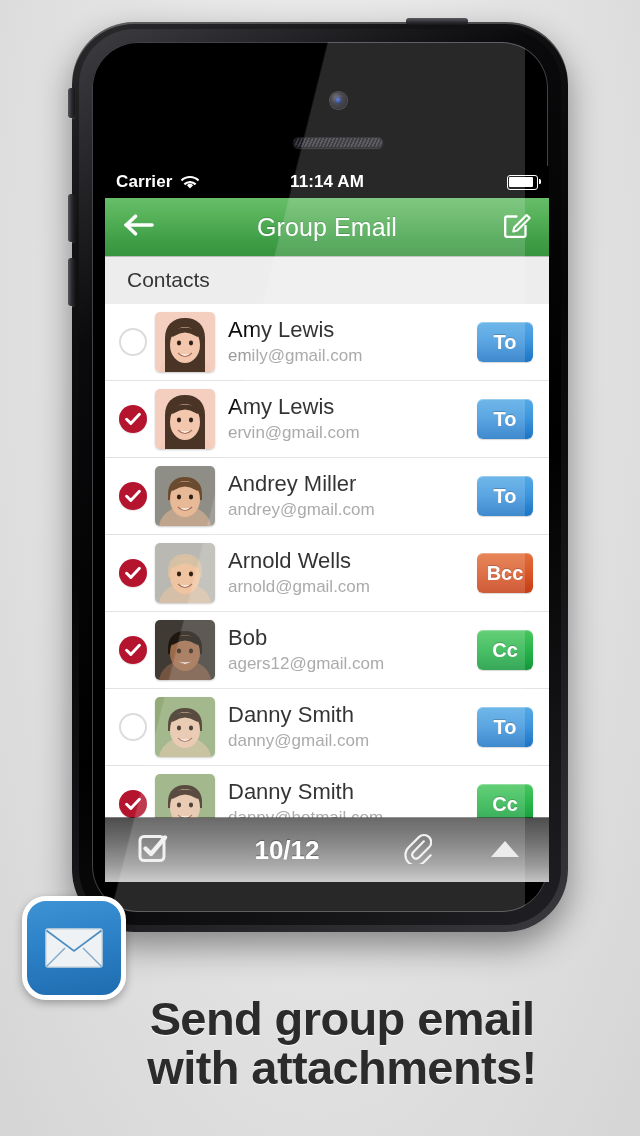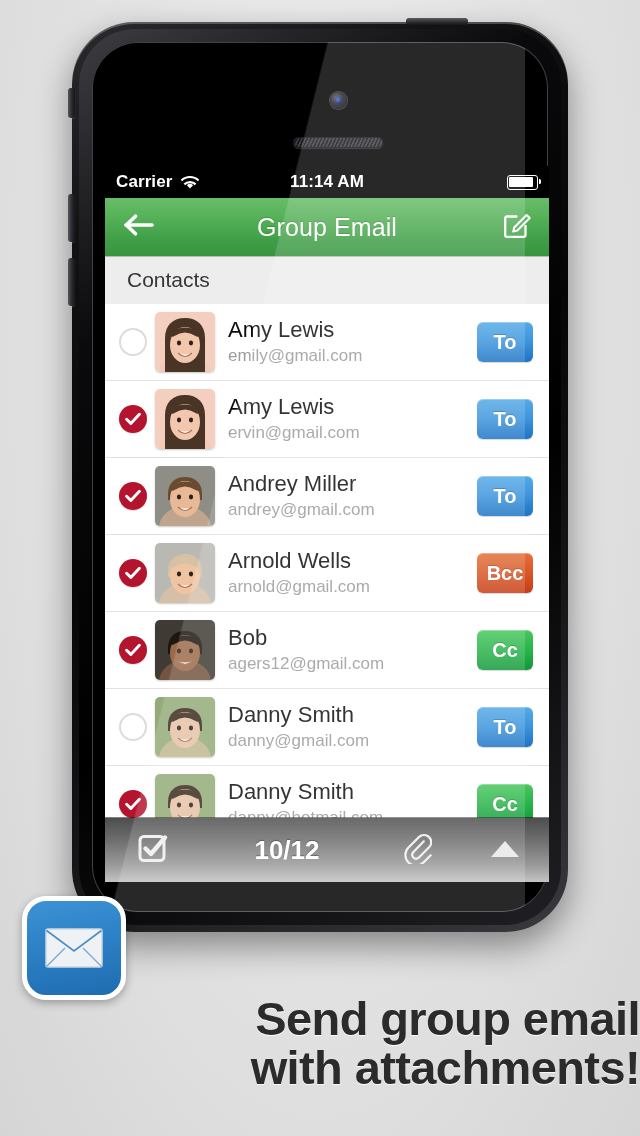--- a/index.html
+++ b/index.html
@@ -145,21 +145,21 @@
     position:absolute;left:22px;top:896px;width:104px;height:104px;z-index:40;
     border-radius:24px;
     background:linear-gradient(170deg,#3d93d4 0%,#2d82c8 42%,#1f6cb0 100%);
     border:5px solid #fff;box-sizing:border-box;
     box-shadow:0 3px 8px rgba(0,0,0,.3);
     display:flex;align-items:center;justify-content:center;
   }
 
   
   .caption{
-    position:absolute;left:0;right:0;top:995px;text-align:right;
+    position:absolute;left:0;right:0;top:995px;text-align:center;
     color:#2b2b2b;font-size:47px;font-weight:bold;line-height:1.04;
     letter-spacing:-.6px;
     text-shadow:0 1px 0 rgba(255,255,255,.85);
     margin-left:44px;
   }
   .caption div{white-space:nowrap;}
 </style>
 </head>
 <body>
 

